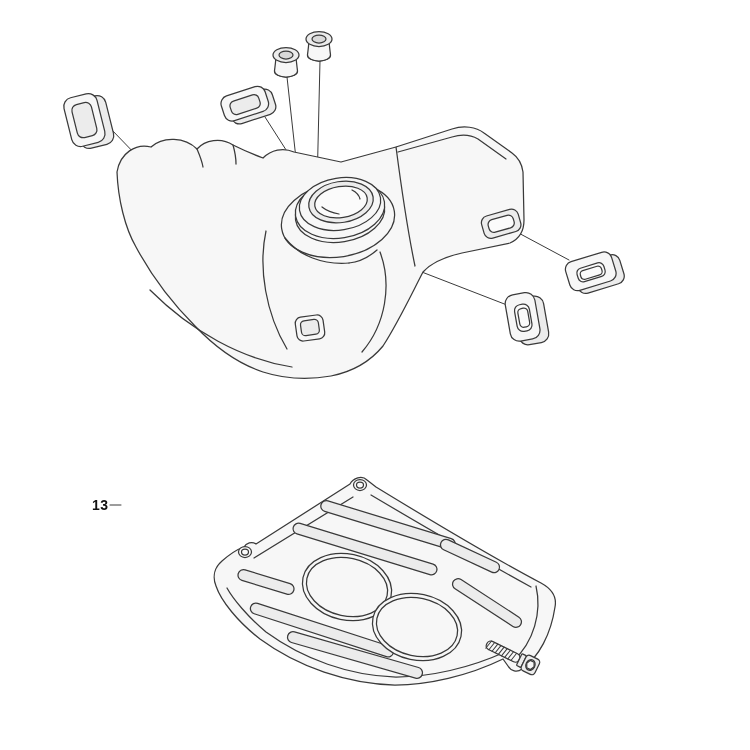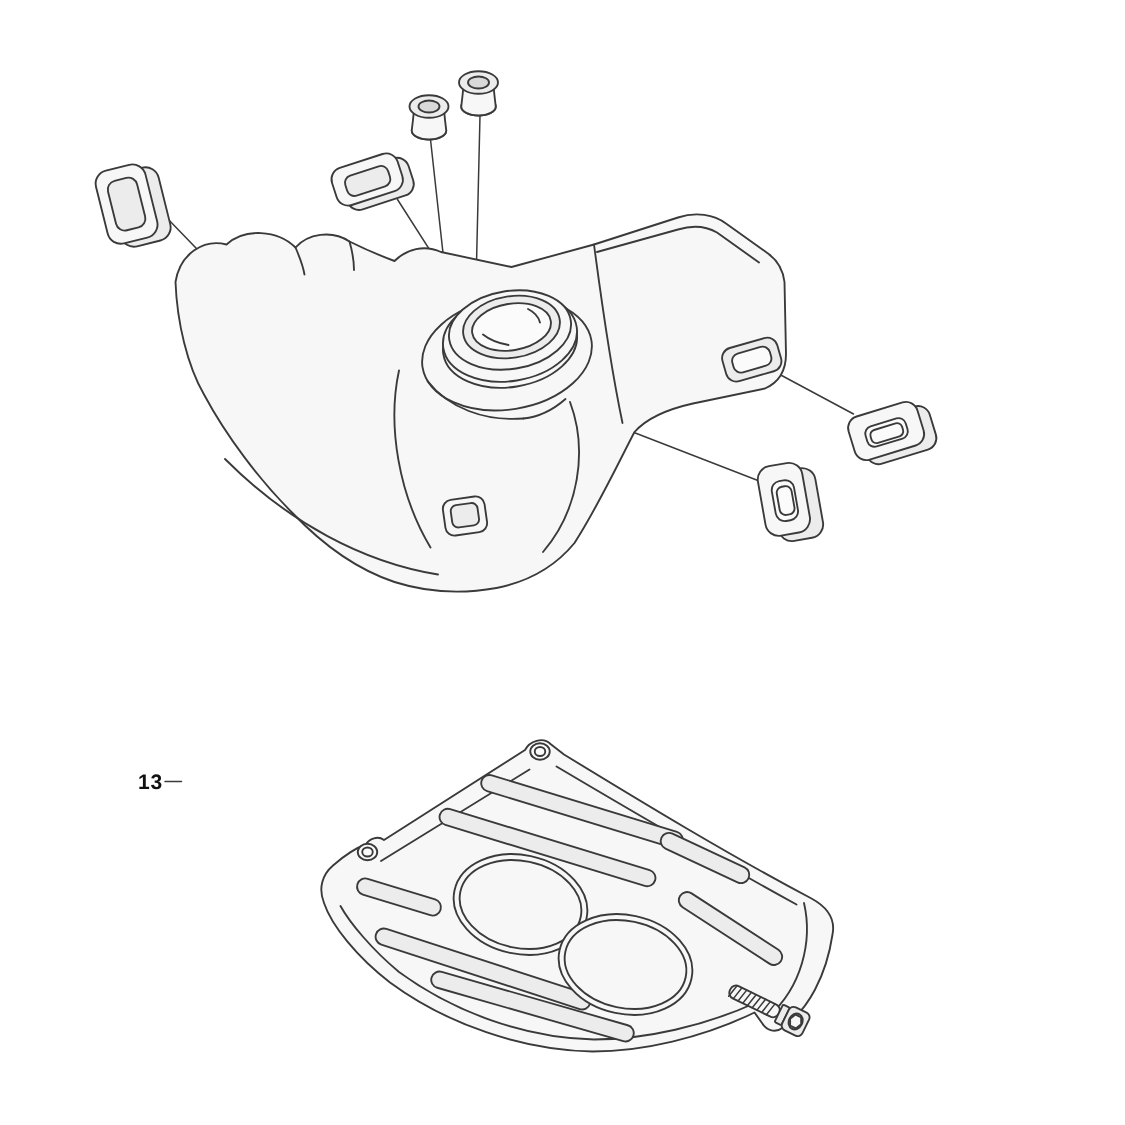--- a/index.html
+++ b/index.html
@@ -1,18 +1,18 @@
 <!DOCTYPE html>
 <html><head>
 <meta charset="utf-8">
 <style>
   html,body{margin:0;padding:0;background:#ffffff;}
   body{width:750px;height:750px;position:relative;overflow:hidden;
        font-family:"Liberation Sans","DejaVu Sans",sans-serif;}
-  .canvas{position:absolute;inset:0;width:750px;height:604px;margin-top:16px;}
+  .canvas{position:absolute;inset:0;width:750px;height:604px;}
   svg{display:block;}
   svg path,svg rect,svg ellipse,svg circle,svg line,svg polygon{
     stroke-width:1.25;stroke-linecap:round;stroke-linejoin:round;}
   .thin path,.thin line{stroke-width:1;}
   .fl{fill:#f7f7f7}.fm{fill:#ececec}.fd{fill:#d9d9d9}.fw{fill:#fbfbfb}.fn{fill:none}
   .callout{position:absolute;left:92px;top:497px;font-weight:bold;font-size:14px;
     color:#111;letter-spacing:.5px;user-select:none;cursor:pointer;}
 </style>
 </head>
 <body>

